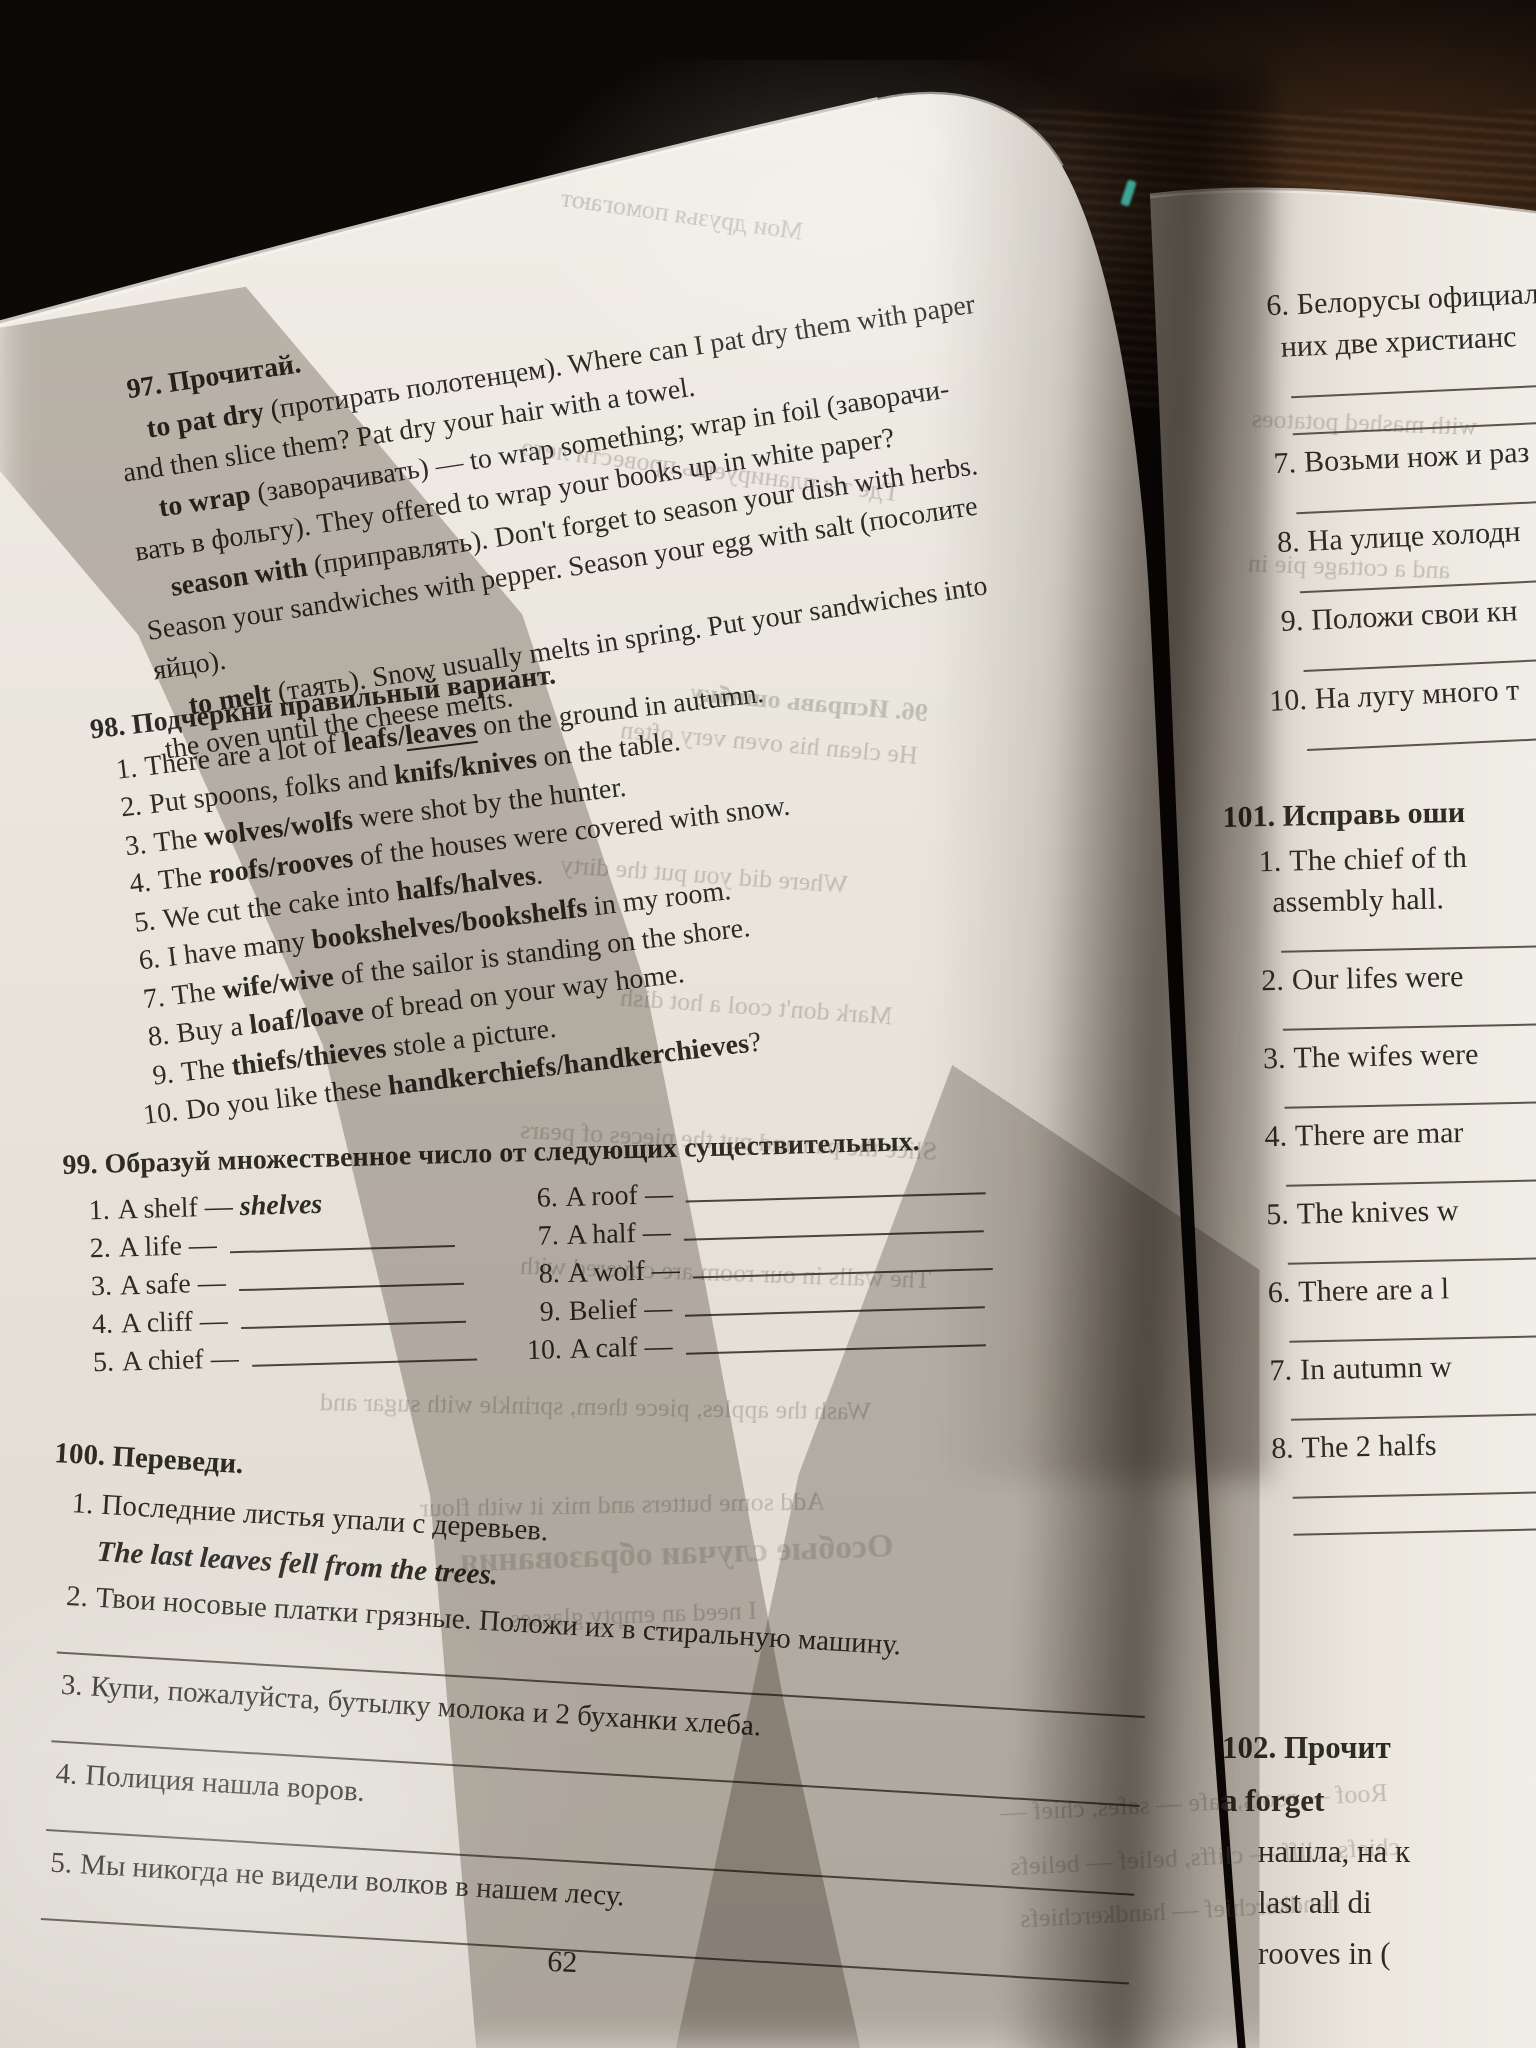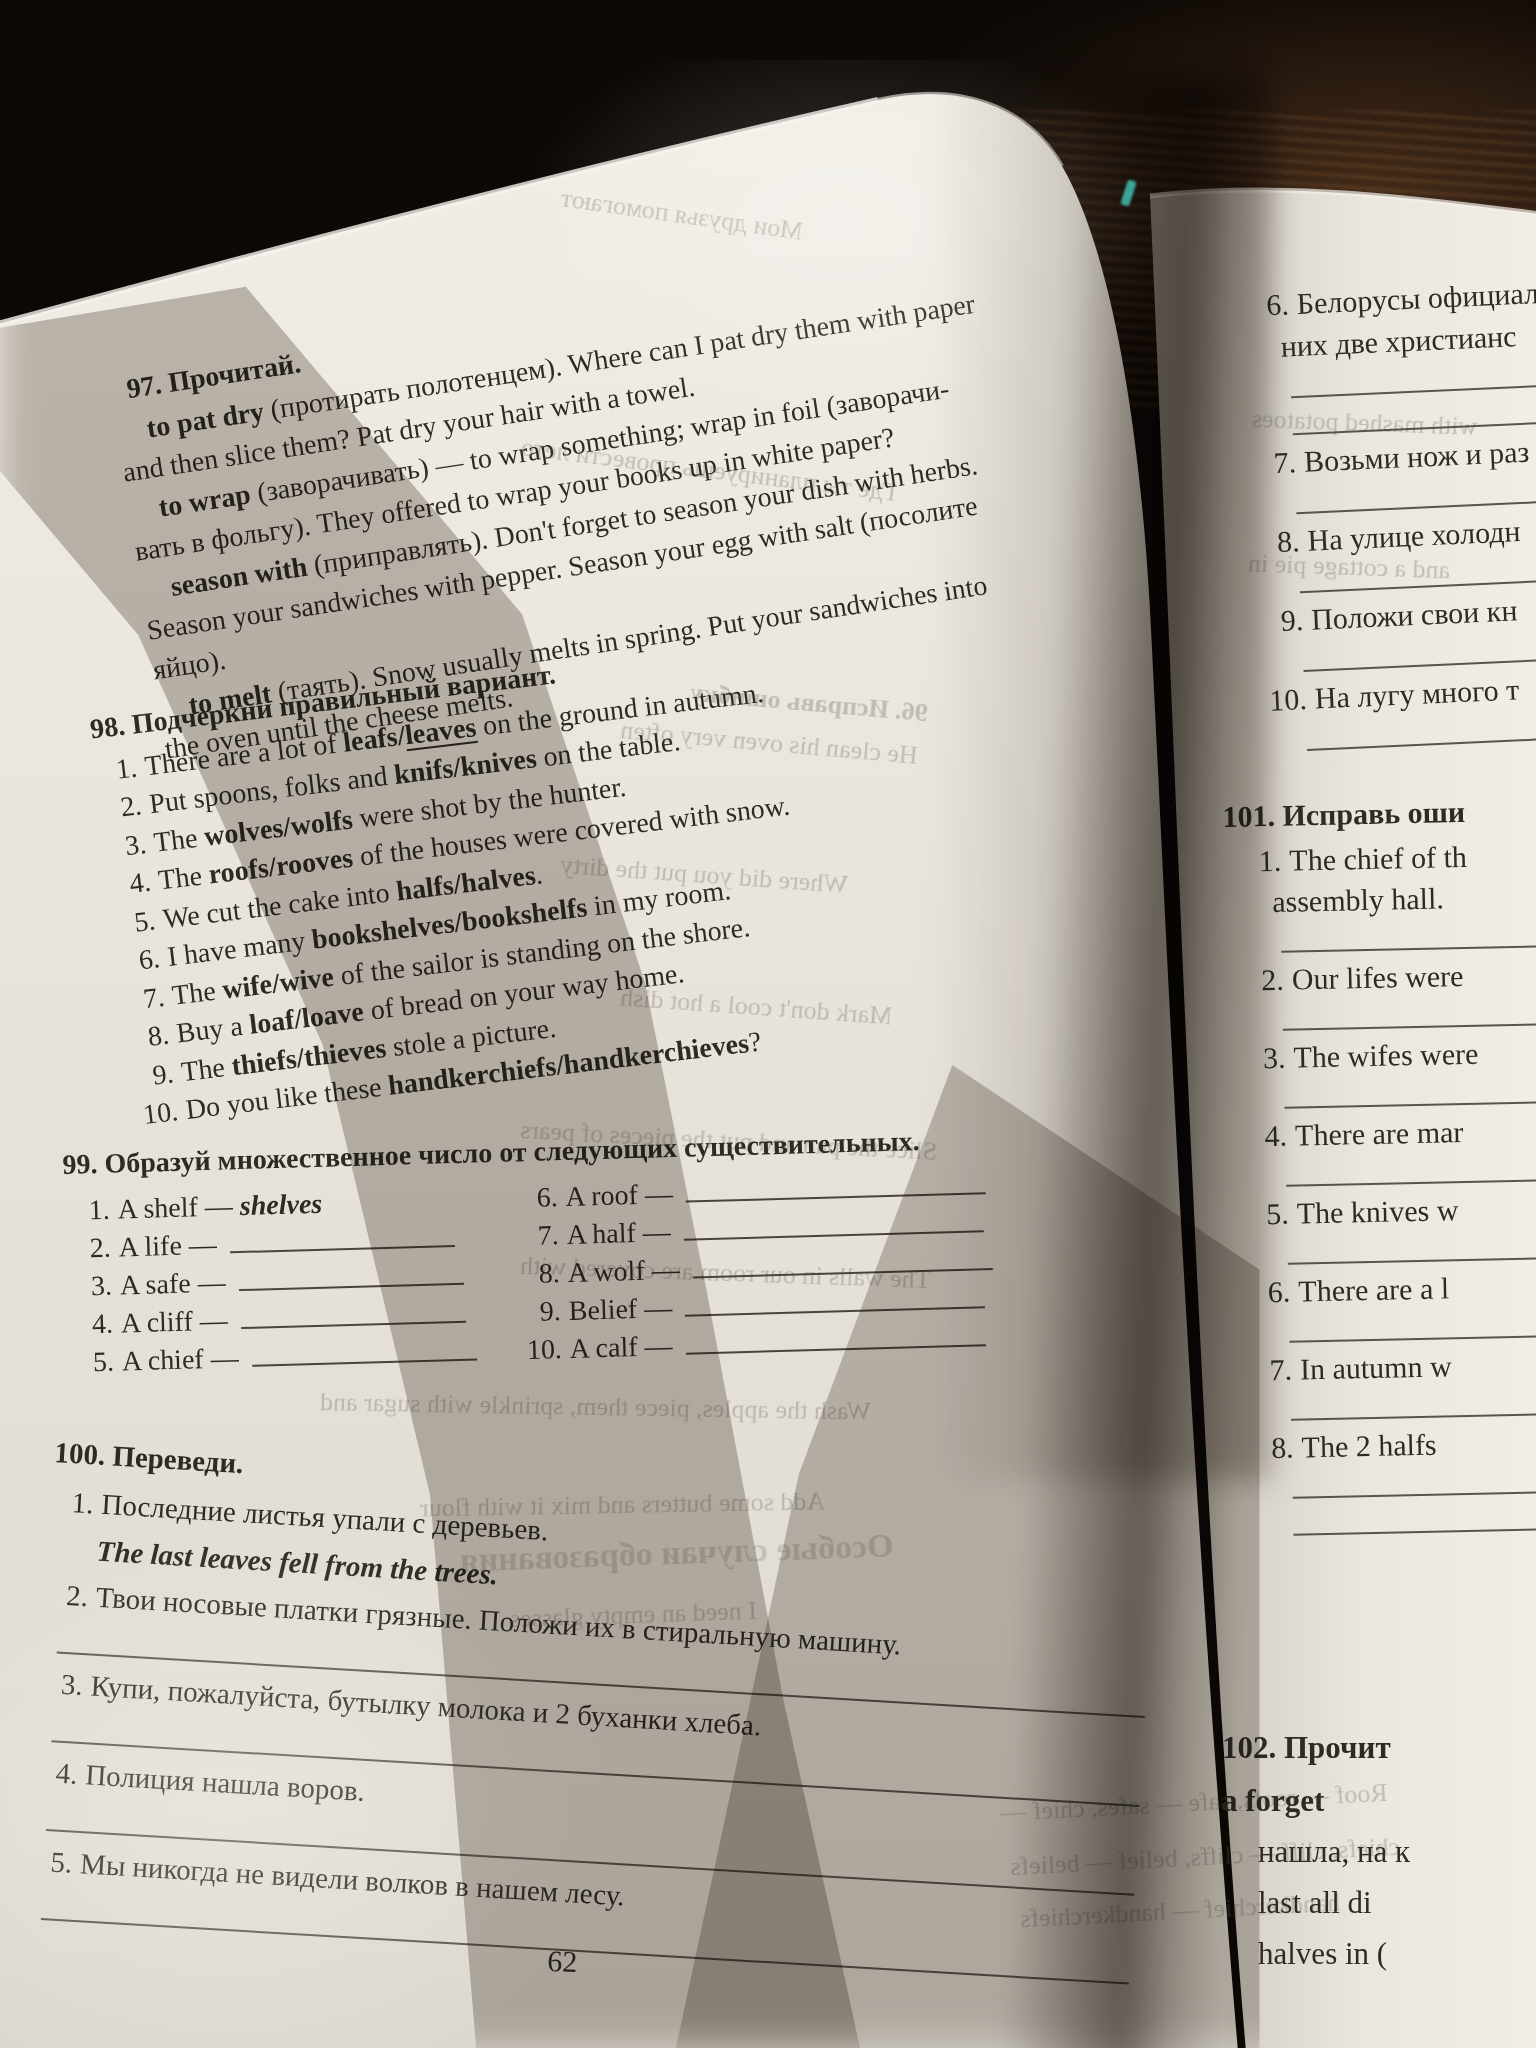--- a/index.html
+++ b/index.html
@@ -251,21 +251,21 @@
         <div class="ln bl"><span class="blank-line"></span></div>
         <div class="ln bl"><span class="blank-line"></span></div>
       </div>
   </div>
   <div class="blk rp rp3">
     <div class="ln title t">102. Прочит</div>
     <div>
         <div class="ln"><span class="b">a forget</span></div>
         <div class="ln"><span>нашла, на к</span></div>
         <div class="ln"><span>last all di</span></div>
-        <div class="ln"><span>halves in (</span></div>
+        <div class="ln"><span>rooves in (</span></div>
       </div>
   </div>
 
   <div class="lite-bl"></div>
   <div class="lite-tr"></div>
   <div class="sh-right"></div>
   <div class="gutter"></div>
   <div class="sh-arm"></div>
   <div class="sh-br"></div>
   <div class="glint"></div>

